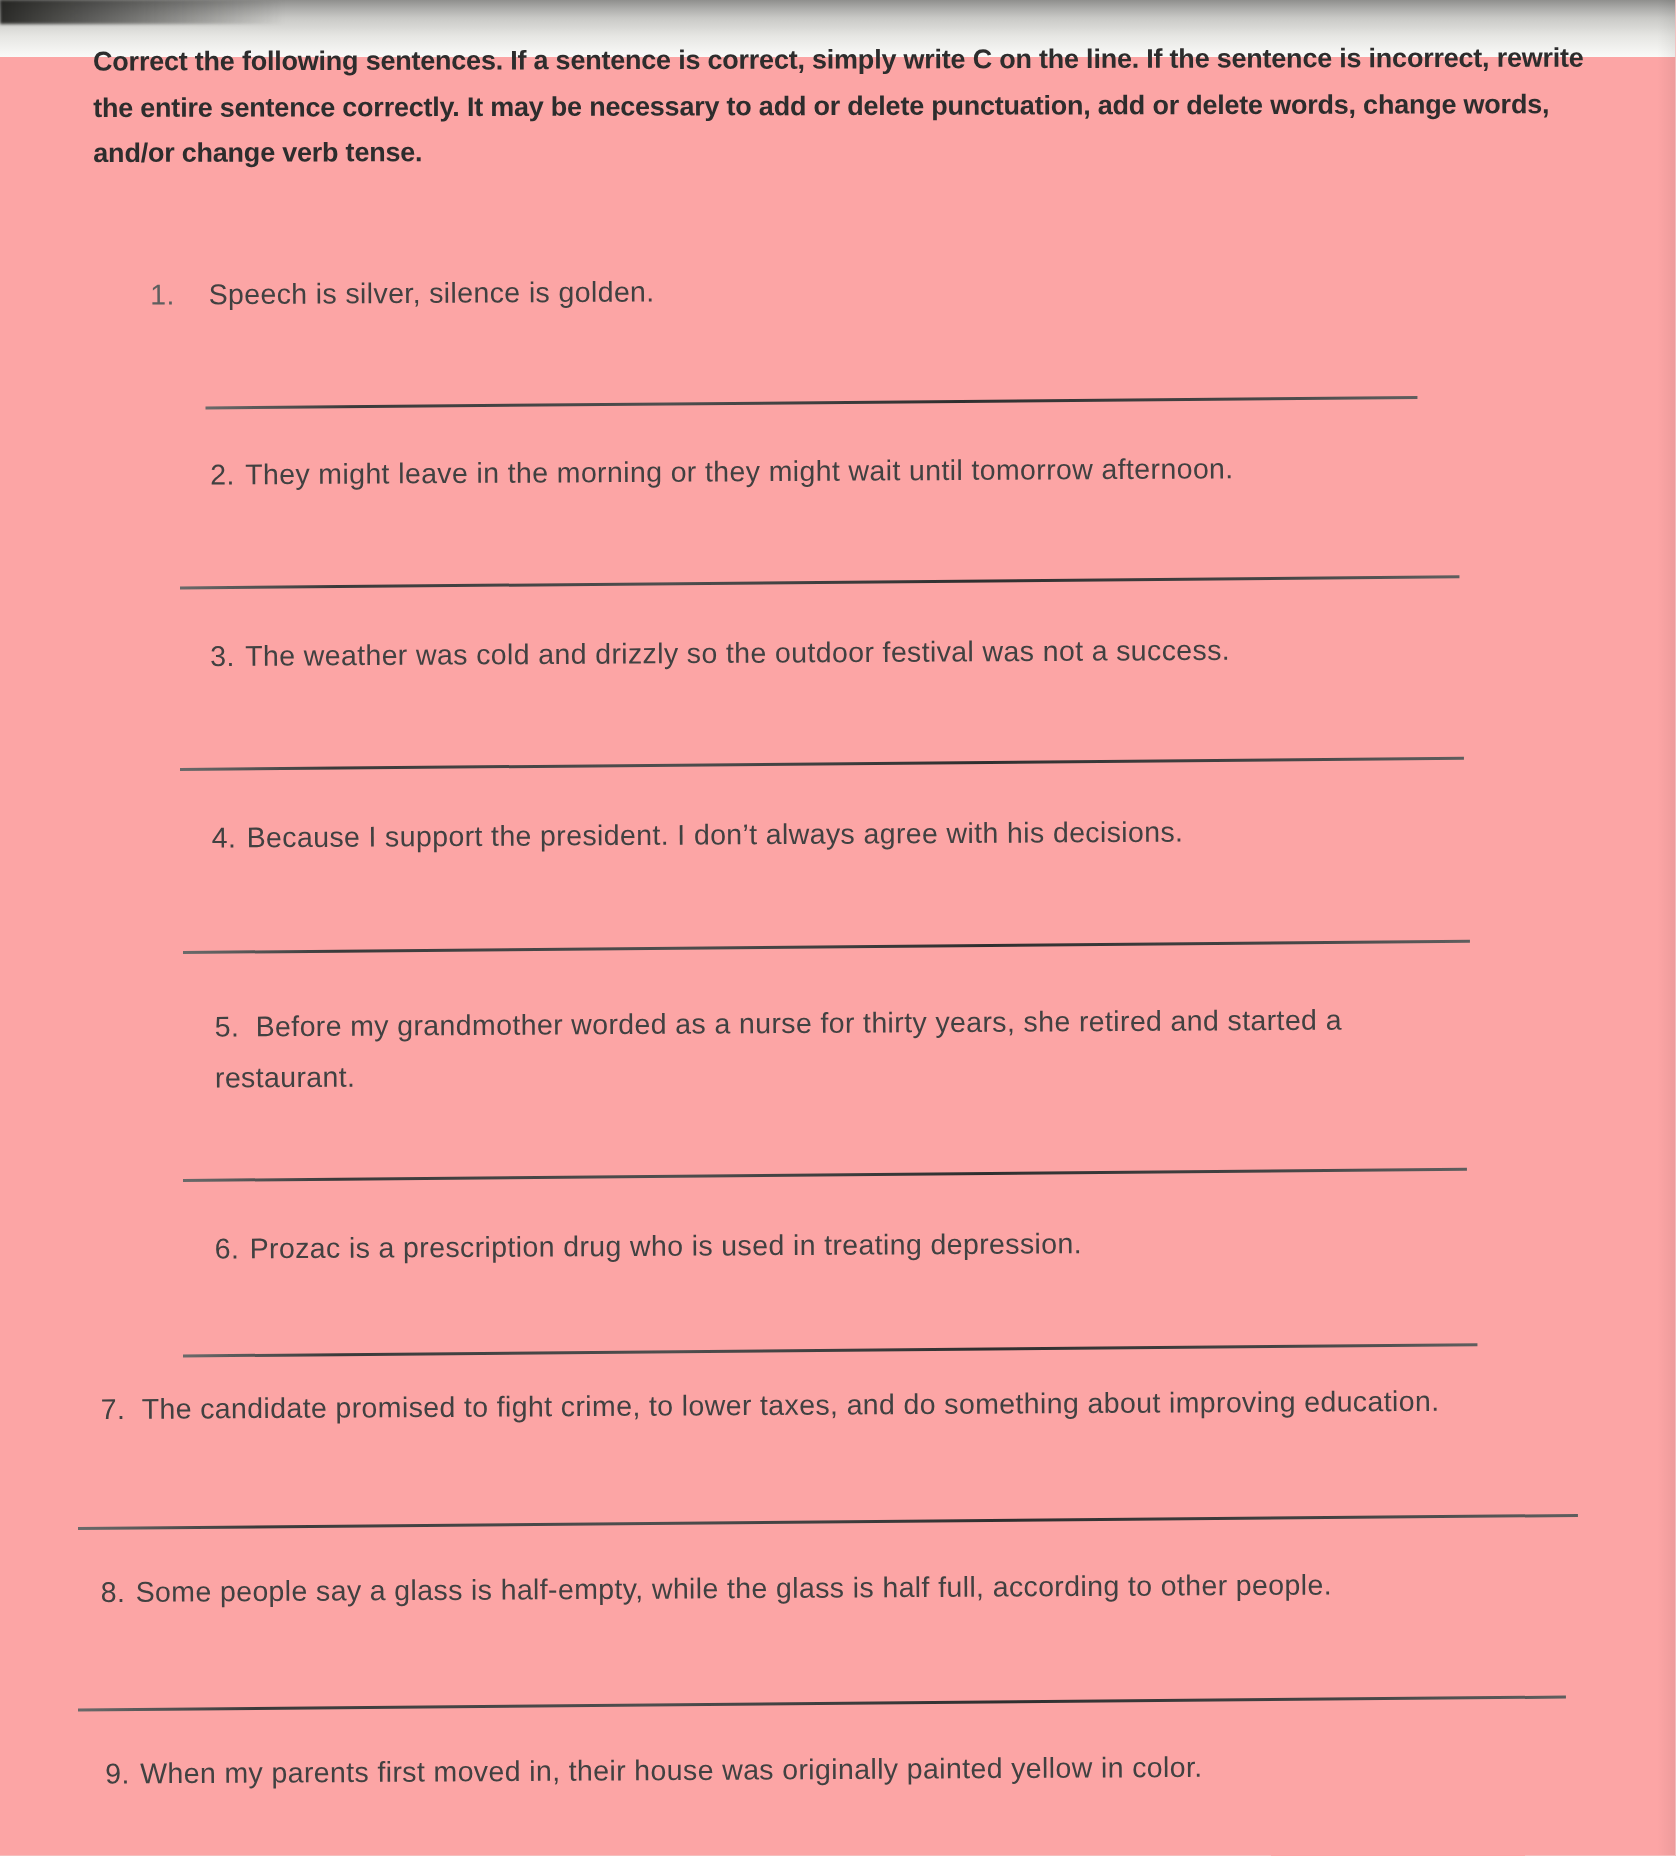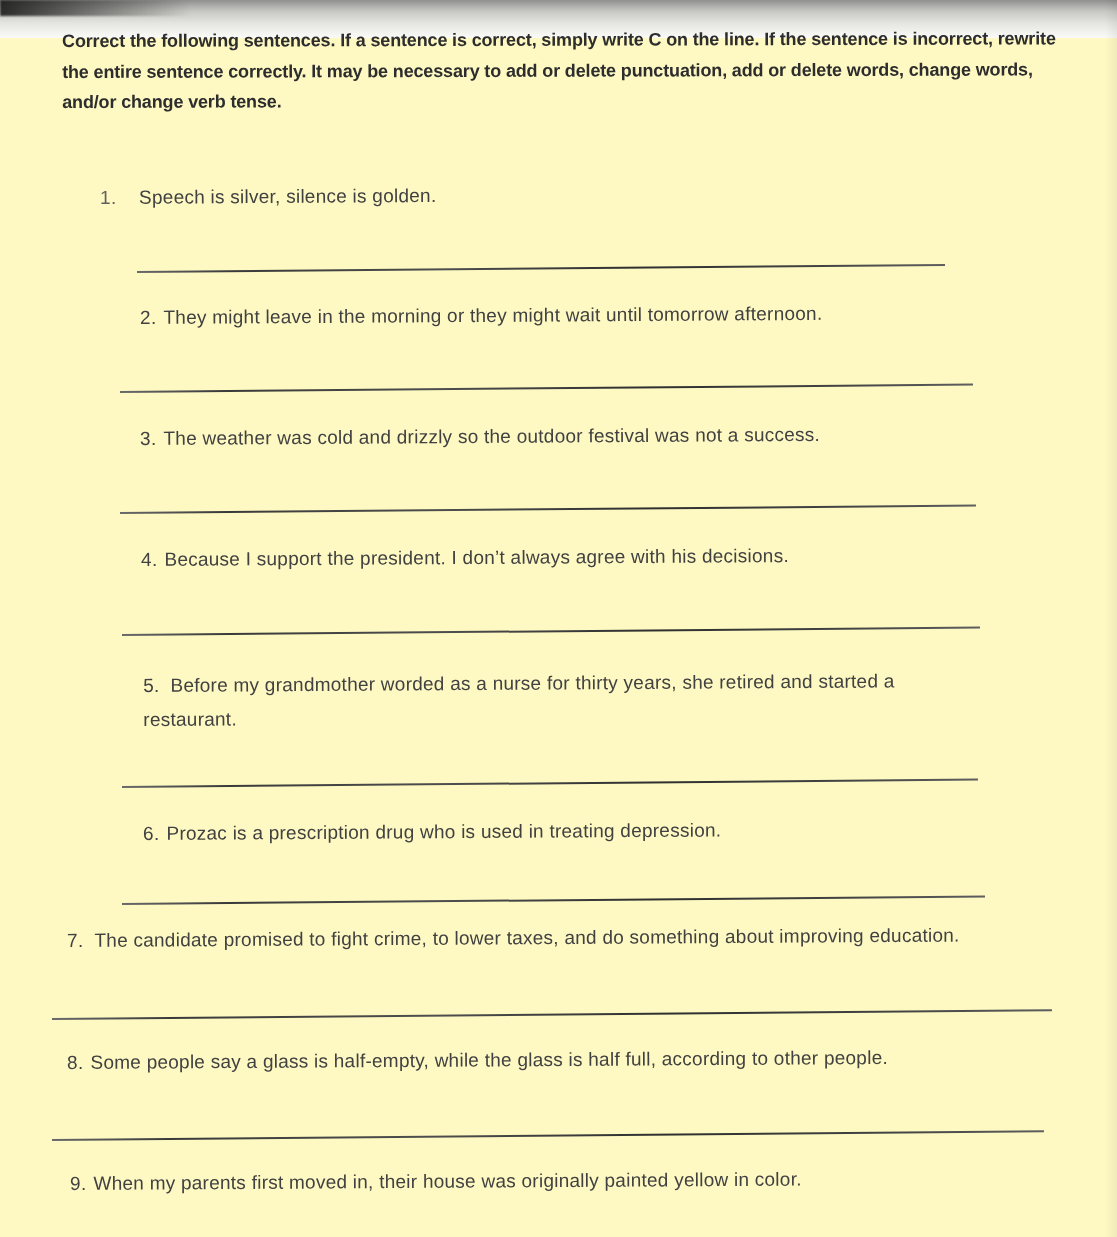--- a/index.html
+++ b/index.html
@@ -5,21 +5,21 @@
   html,body{margin:0;padding:0;}
   body{
     width:1117px;height:1237px;
     background:#e9e9e7;
     font-family:"Liberation Sans", sans-serif;
     overflow:hidden;
   }
   #page{
     position:relative;
     width:1117px;height:1237px;
-    background:#fef9c3;
+    background:#fca5a5;
     overflow:hidden;
   }
   
   .scan-top{
     position:absolute;top:0;left:0;width:100%;height:38px;
     background:linear-gradient(180deg,#8f8f8d 0px,#aeaeac 6px,#c9c9c6 12px,#e6e6e3 24px,#fafaf8 38px);
   }
   .scan-top-left{
     position:absolute;top:0;left:0;width:190px;height:16px;
     background:linear-gradient(90deg,rgba(25,25,23,0.9) 0%,rgba(40,40,38,0.55) 45%,rgba(60,60,58,0) 100%);

